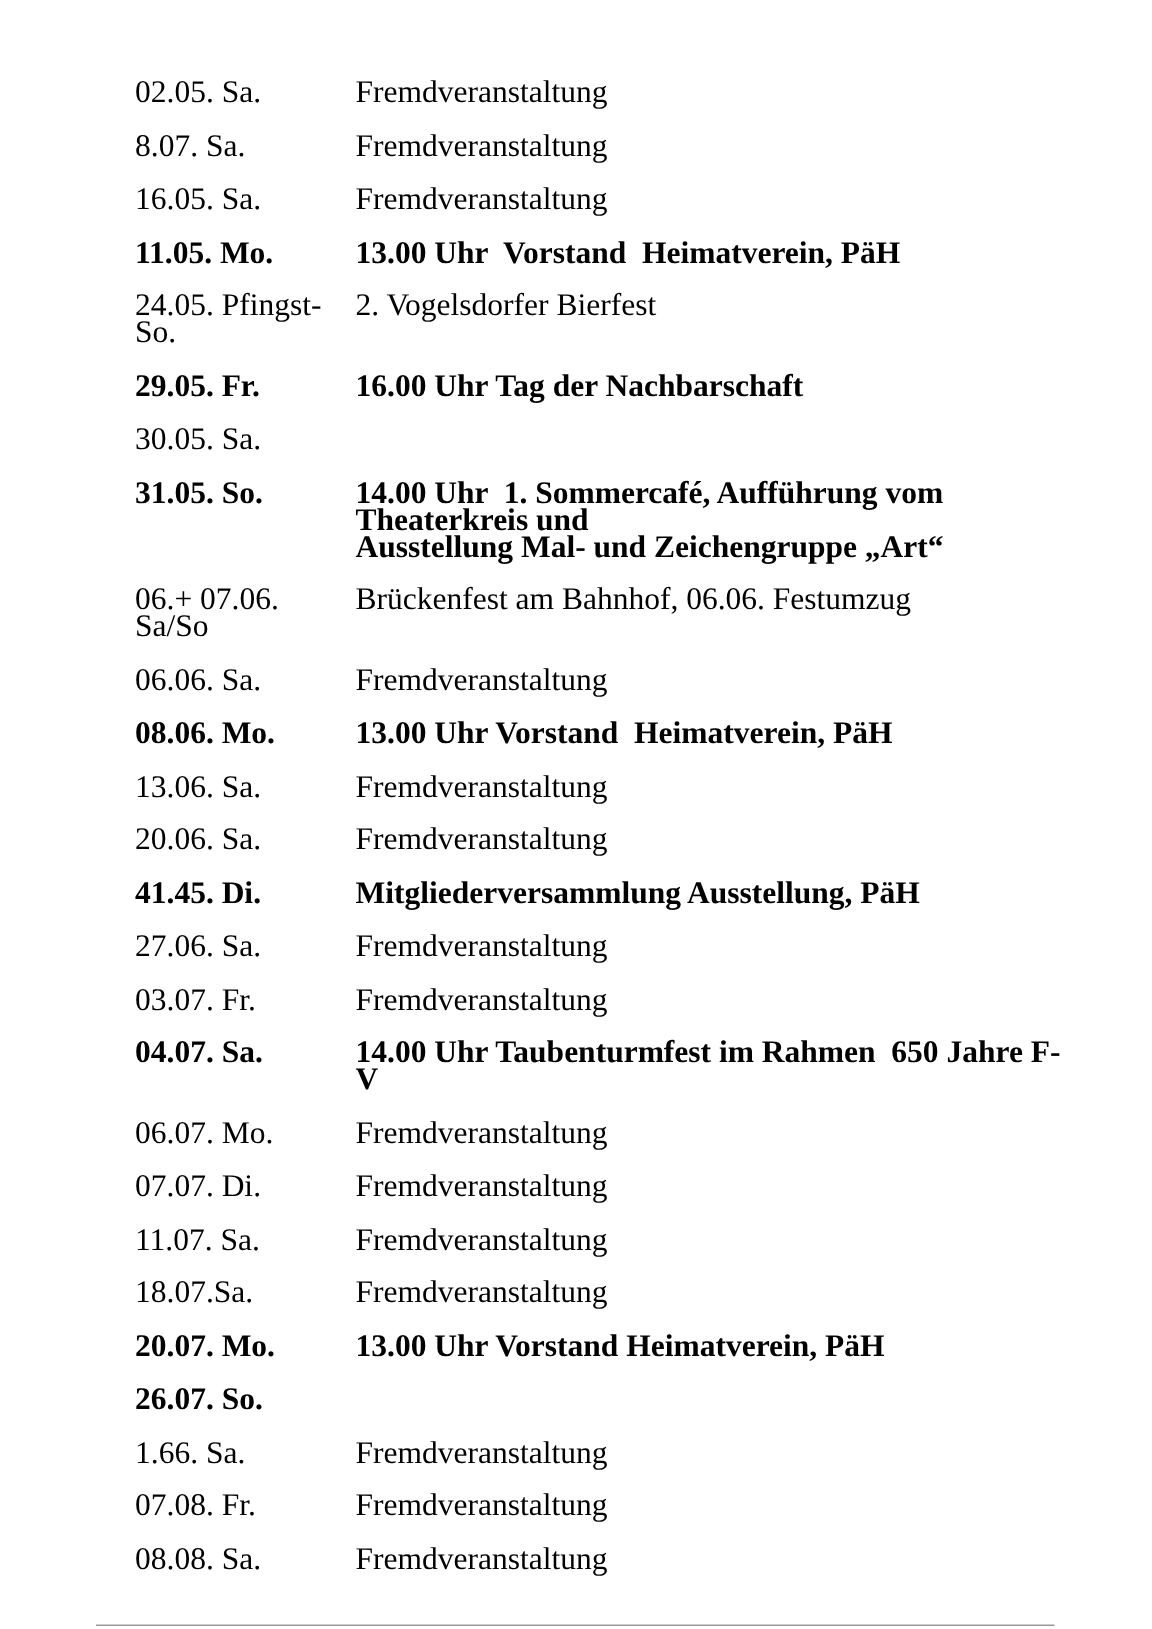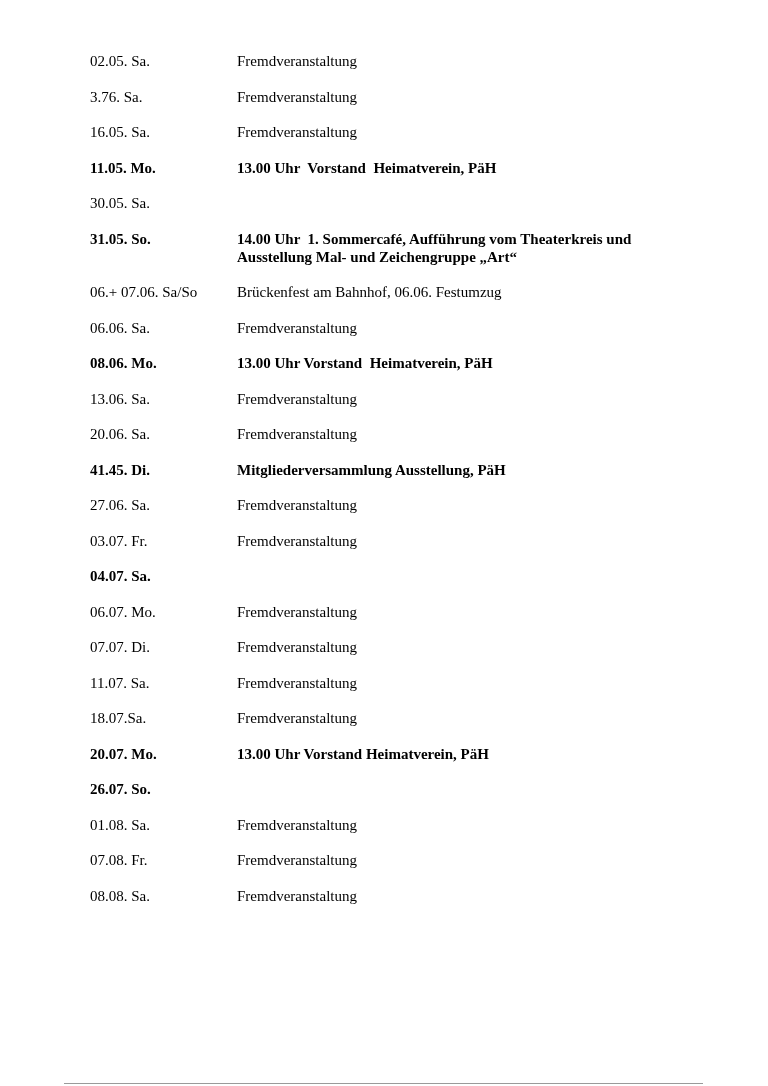--- a/index.html
+++ b/index.html
@@ -24,21 +24,21 @@
   }
   .rows {
     position: absolute;
     top: 52px;
     left: 90px;
     right: 48px;
   }
   .row {
     display: flex;
     align-items: flex-start;
-    font-size: 15px;
+    font-size: 21px;
     line-height: 18px;
     margin-bottom: 17.5px;
   }
   .row .date {
     width: 147px;
     flex: 0 0 147px;
     white-space: pre-wrap;
   }
   .row .event {
     flex: 1 1 auto;
@@ -63,35 +63,43 @@
 <body style="background: rgb(255, 255, 255); color: rgb(0, 0, 0);">
 
 <div class="page">
   <div class="rows" id="rows">
   <div class="row">
     <div class="date">02.05. Sa.</div>
     <div class="event">Fremdveranstaltung</div>
   </div>
 
   <div class="row">
-    <div class="date">3.76. Sa.</div>
+    <div class="date">8.07. Sa.</div>
     <div class="event">Fremdveranstaltung</div>
   </div>
 
   <div class="row">
     <div class="date">16.05. Sa.</div>
     <div class="event">Fremdveranstaltung</div>
   </div>
 
   <div class="row bold">
     <div class="date">11.05. Mo.</div>
     <div class="event">13.00 Uhr  Vorstand  Heimatverein, PäH</div>
   </div>
 
+  <div class="row">
+    <div class="date">24.05. Pfingst- So.</div>
+    <div class="event">2. Vogelsdorfer Bierfest</div>
+  </div>
 
+  <div class="row bold">
+    <div class="date">29.05. Fr.</div>
+    <div class="event">16.00 Uhr Tag der Nachbarschaft</div>
+  </div>
 
   <div class="row">
     <div class="date">30.05. Sa.</div>
   </div>
 
   <div class="row bold">
     <div class="date">31.05. So.</div>
     <div class="event">14.00 Uhr  1. Sommercafé, Aufführung vom Theaterkreis und
 Ausstellung Mal- und Zeichengruppe „Art“</div>
   </div>
@@ -131,20 +139,21 @@
     <div class="event">Fremdveranstaltung</div>
   </div>
 
   <div class="row">
     <div class="date">03.07. Fr.</div>
     <div class="event">Fremdveranstaltung</div>
   </div>
 
   <div class="row bold">
     <div class="date">04.07. Sa.</div>
+    <div class="event">14.00 Uhr Taubenturmfest im Rahmen  650 Jahre F-V</div>
   </div>
 
   <div class="row">
     <div class="date">06.07. Mo.</div>
     <div class="event">Fremdveranstaltung</div>
   </div>
 
   <div class="row">
     <div class="date">07.07. Di.</div>
     <div class="event">Fremdveranstaltung</div>
@@ -163,21 +172,21 @@
   <div class="row bold">
     <div class="date">20.07. Mo.</div>
     <div class="event">13.00 Uhr Vorstand Heimatverein, PäH</div>
   </div>
 
   <div class="row bold">
     <div class="date">26.07. So.</div>
   </div>
 
   <div class="row">
-    <div class="date">01.08. Sa.</div>
+    <div class="date">1.66. Sa.</div>
     <div class="event">Fremdveranstaltung</div>
   </div>
 
   <div class="row">
     <div class="date">07.08. Fr.</div>
     <div class="event">Fremdveranstaltung</div>
   </div>
 
   <div class="row">
     <div class="date">08.08. Sa.</div>

